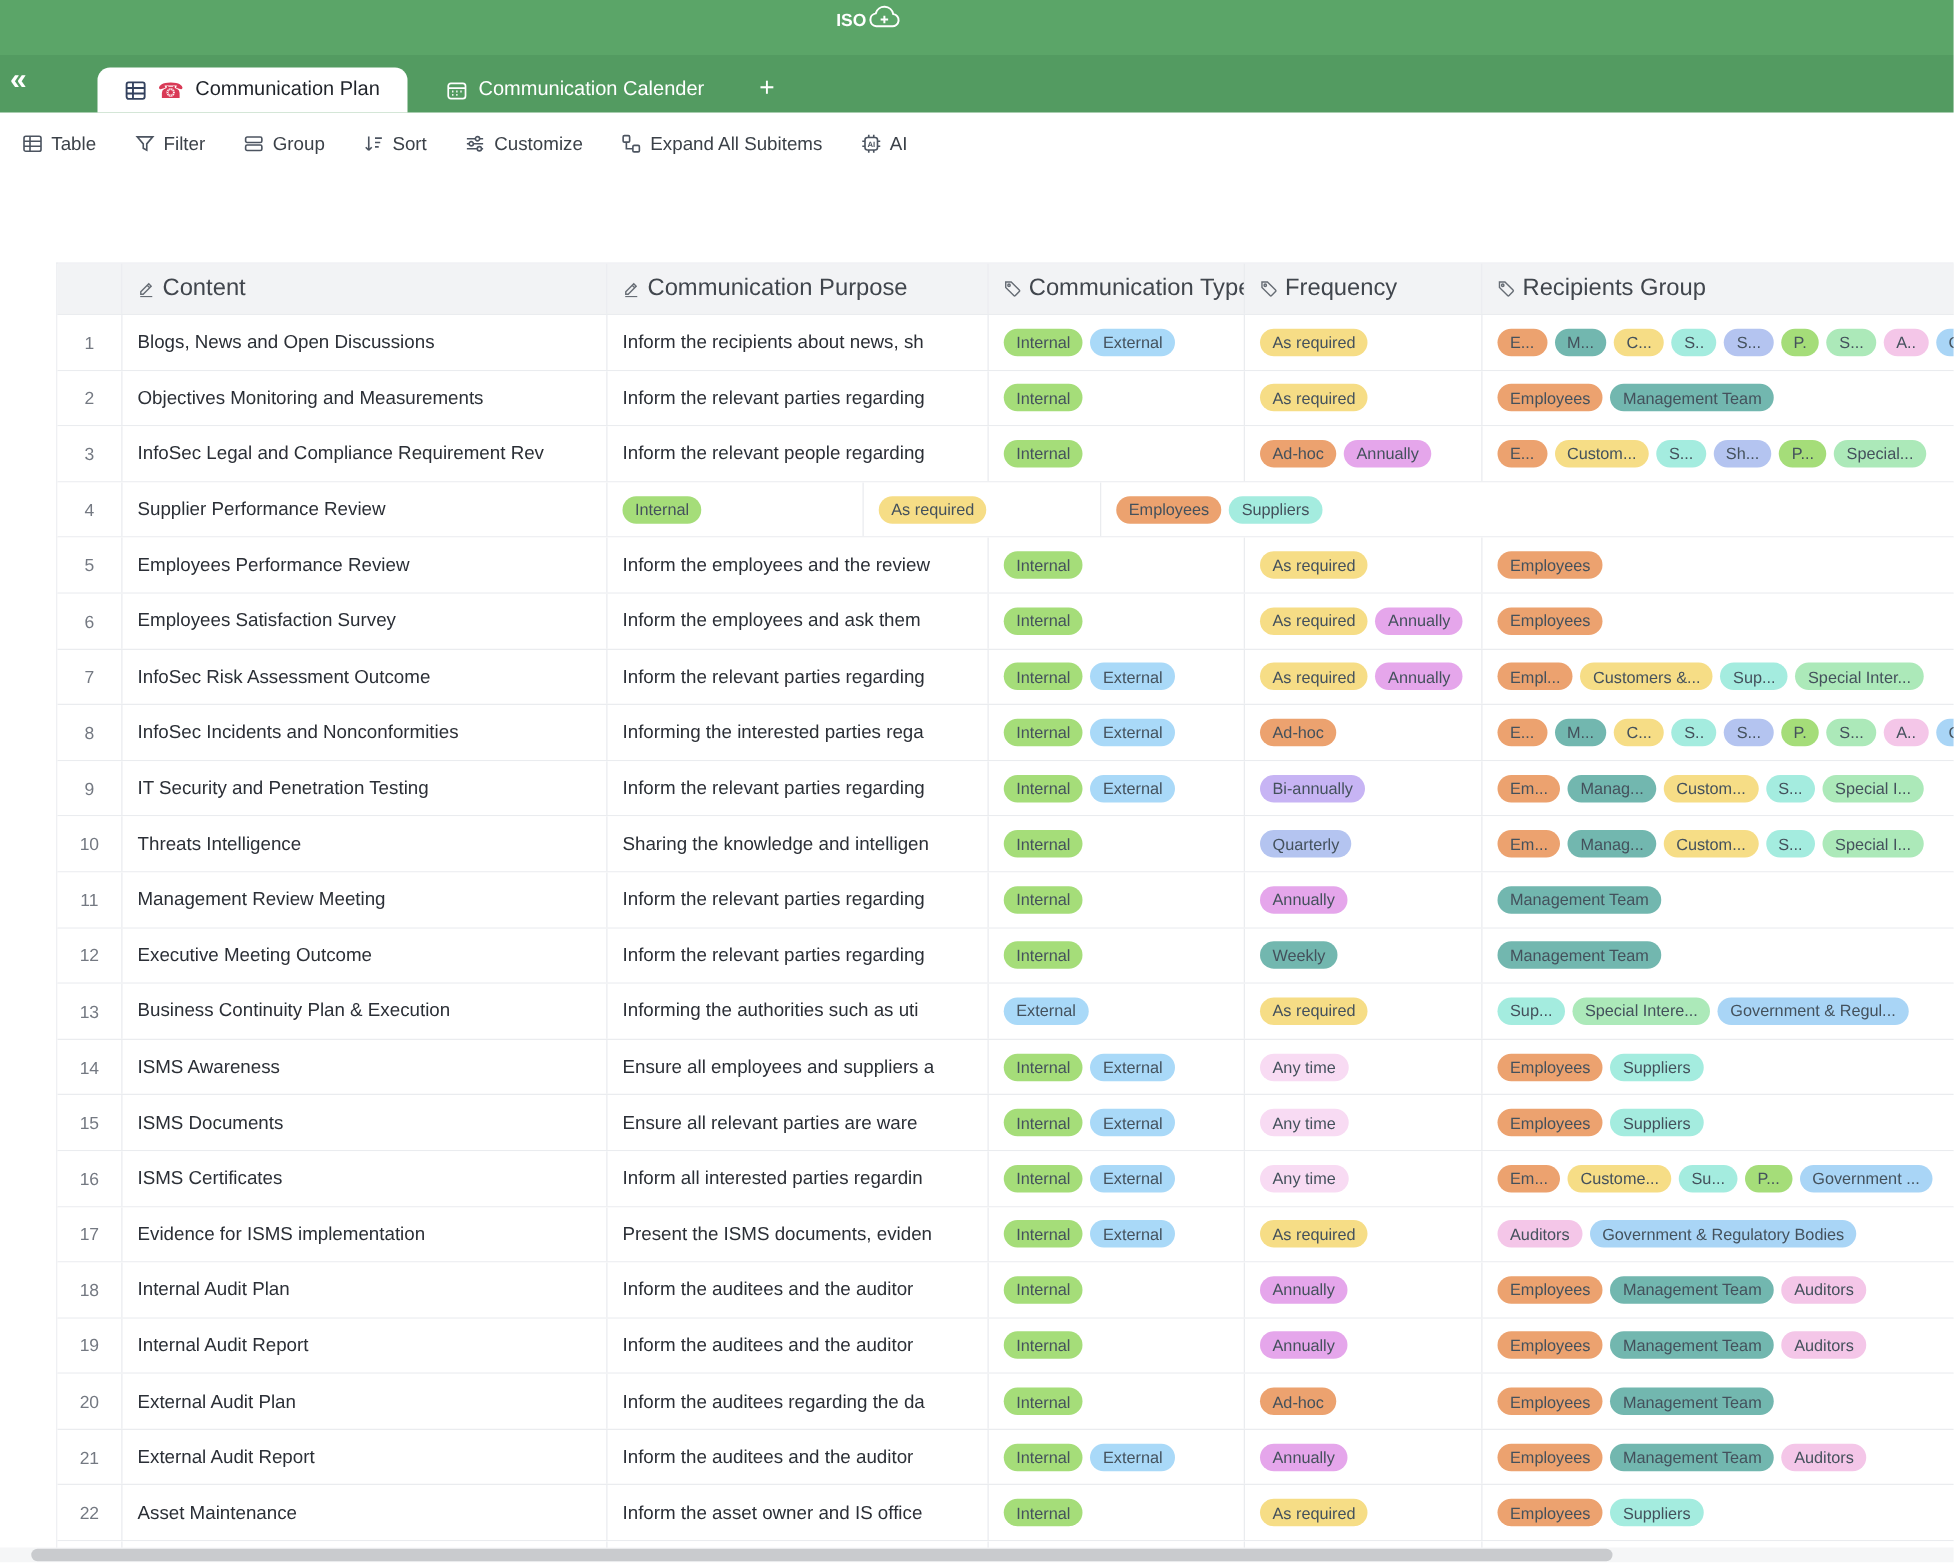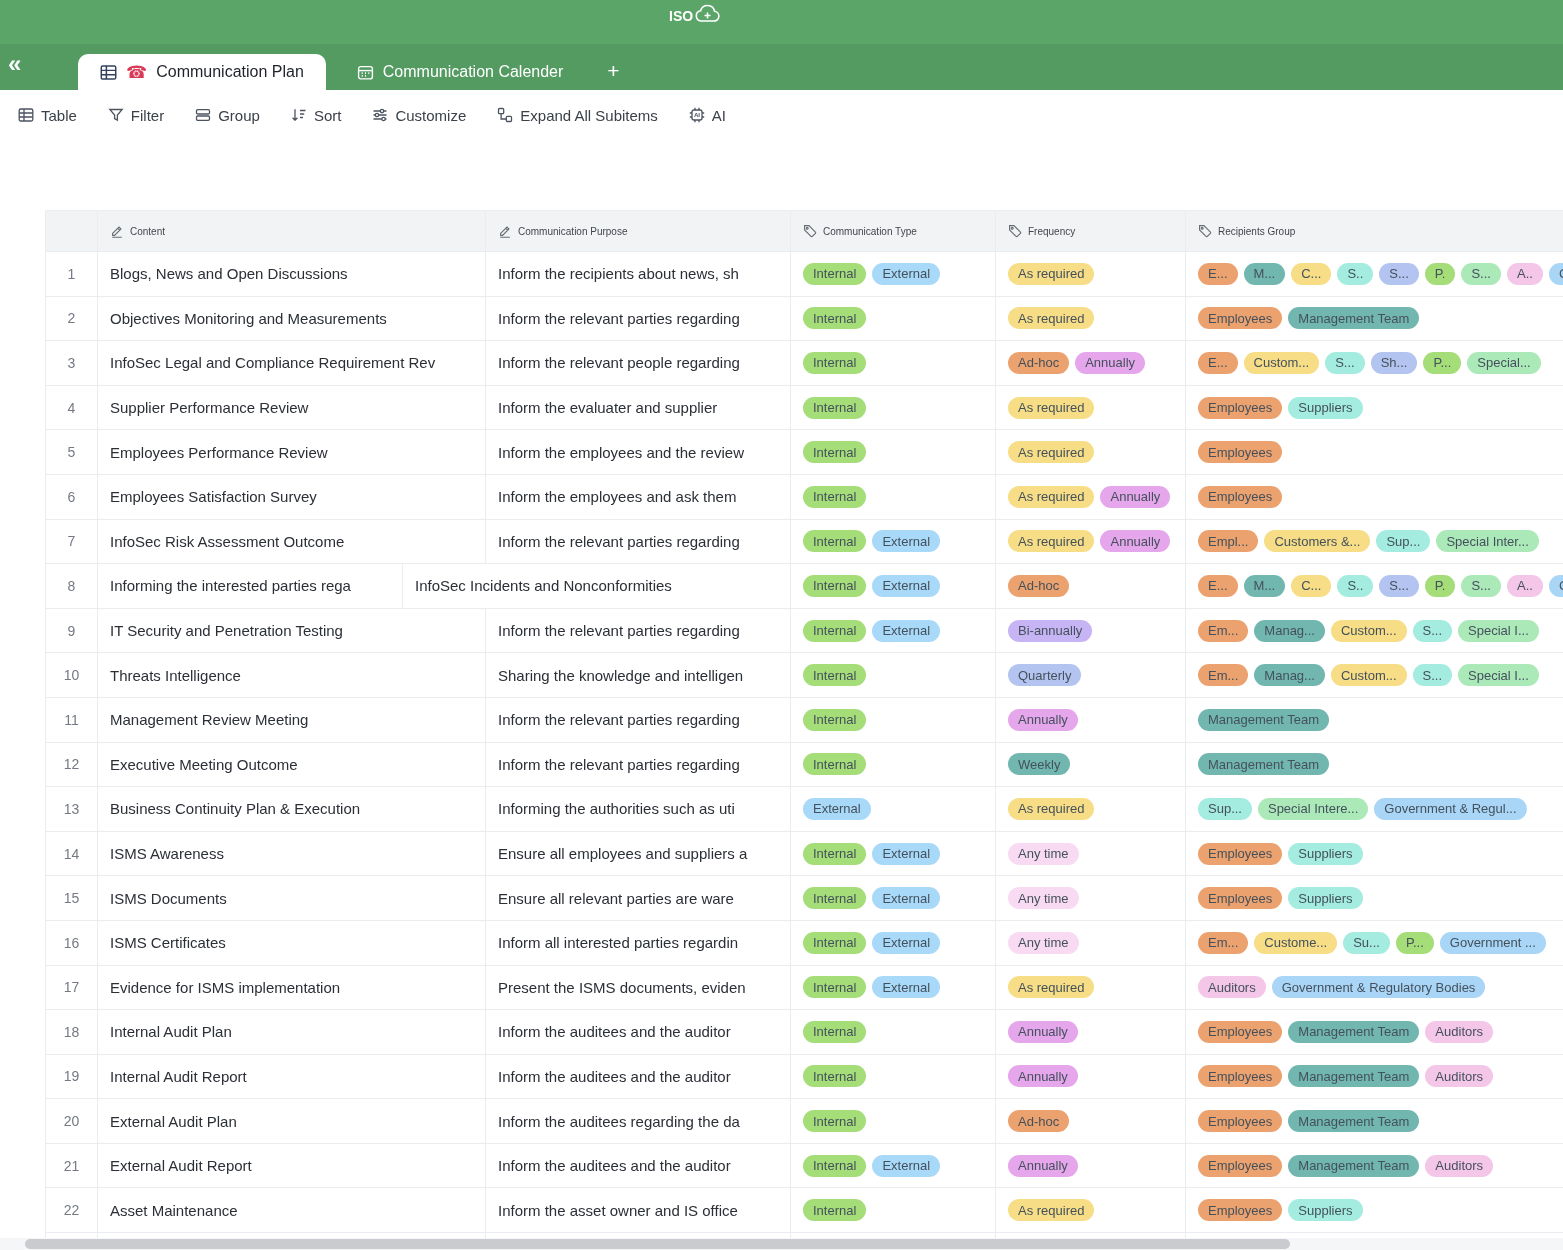--- a/index.html
+++ b/index.html
@@ -29,21 +29,21 @@
   .table { margin-top:70px; margin-left:45px; width:1518px; border-left:1px solid #eaecef; border-top:1px solid #eaecef; }
   .tr { display:flex; border-bottom:1px solid #eaecef; background:#fff; }
   .td { border-right:1px solid #eaecef; overflow:hidden; white-space:nowrap; display:flex; align-items:center; }
   .c-num { width:52px; justify-content:center; flex:none; }
   .c-content { width:388px; flex:none; }
   .c-purpose { width:305px; flex:none; }
   .c-type { width:205px; flex:none; }
   .c-freq { width:190px; flex:none; }
   .c-rec { flex:1; border-right:none; }
   .thead { height:41px; background:#f2f3f5; }
-  .thead .td { background:#f2f3f5; color:#41464d; font-size:10px; gap:6px; padding:0 12px; }
+  .thead .td { background:#f2f3f5; color:#41464d; font-size:19px; gap:6px; padding:0 12px; }
   .thead .td svg { color:#676d75; flex:none; }
   .row { height:44.6px; }
   .row .td { padding:0 12px; }
   .row .td.c-num { padding:0; color:#747982; font-size:14px; }
   .cellText { font-size:15px; color:#2b2f36; }
   .pill { display:inline-flex; align-items:center; height:22px; border-radius:11px; padding:0 10px;
           font-size:13px; color:#44515c; margin-right:6px; flex:none; }
   .row-partial { height:12px; border-bottom:none; overflow:hidden; }
 
   
@@ -246,23 +246,20 @@
           <span class="pill" style="background: rgb(180, 196, 240);">Sh...</span>
           <span class="pill" style="background: rgb(165, 221, 121);">P...</span>
           <span class="pill" style="background: rgb(172, 233, 185);">Special...</span>
         </div>
       </div>
       <div class="tr row">
         <div class="td c-num">4</div>
         <div class="td c-content">
           <span class="cellText">Supplier Performance Review</span>
         </div>
-        <div class="td c-purpose">
-          <span class="cellText">Inform the evaluater and supplier</span>
-        </div>
         <div class="td c-type">
           <span class="pill" style="background: rgb(165, 221, 121);">Internal</span>
         </div>
         <div class="td c-freq">
           <span class="pill" style="background: rgb(246, 221, 134);">As required</span>
         </div>
         <div class="td c-rec">
           <span class="pill" style="background: rgb(236, 162, 111);">Employees</span>
           <span class="pill" style="background: rgb(164, 236, 223);">Suppliers</span>
         </div>
@@ -322,25 +319,25 @@
         </div>
         <div class="td c-rec">
           <span class="pill" style="background: rgb(236, 162, 111);">Empl...</span>
           <span class="pill" style="background: rgb(246, 221, 134);">Customers &amp;...</span>
           <span class="pill" style="background: rgb(164, 236, 223);">Sup...</span>
           <span class="pill" style="background: rgb(172, 233, 185);">Special Inter...</span>
         </div>
       </div>
       <div class="tr row">
         <div class="td c-num">8</div>
+        <div class="td c-content">
+          <span class="cellText">InfoSec Incidents and Nonconformities</span>
+        </div>
         <div class="td c-purpose">
           <span class="cellText">Informing the interested parties rega</span>
-        </div>
-        <div class="td c-content">
-          <span class="cellText">InfoSec Incidents and Nonconformities</span>
         </div>
         <div class="td c-type">
           <span class="pill" style="background: rgb(165, 221, 121);">Internal</span>
           <span class="pill" style="background: rgb(169, 217, 248);">External</span>
         </div>
         <div class="td c-freq">
           <span class="pill" style="background: rgb(236, 162, 111);">Ad-hoc</span>
         </div>
         <div class="td c-rec">
           <span class="pill" style="background: rgb(236, 162, 111);">E...</span>

